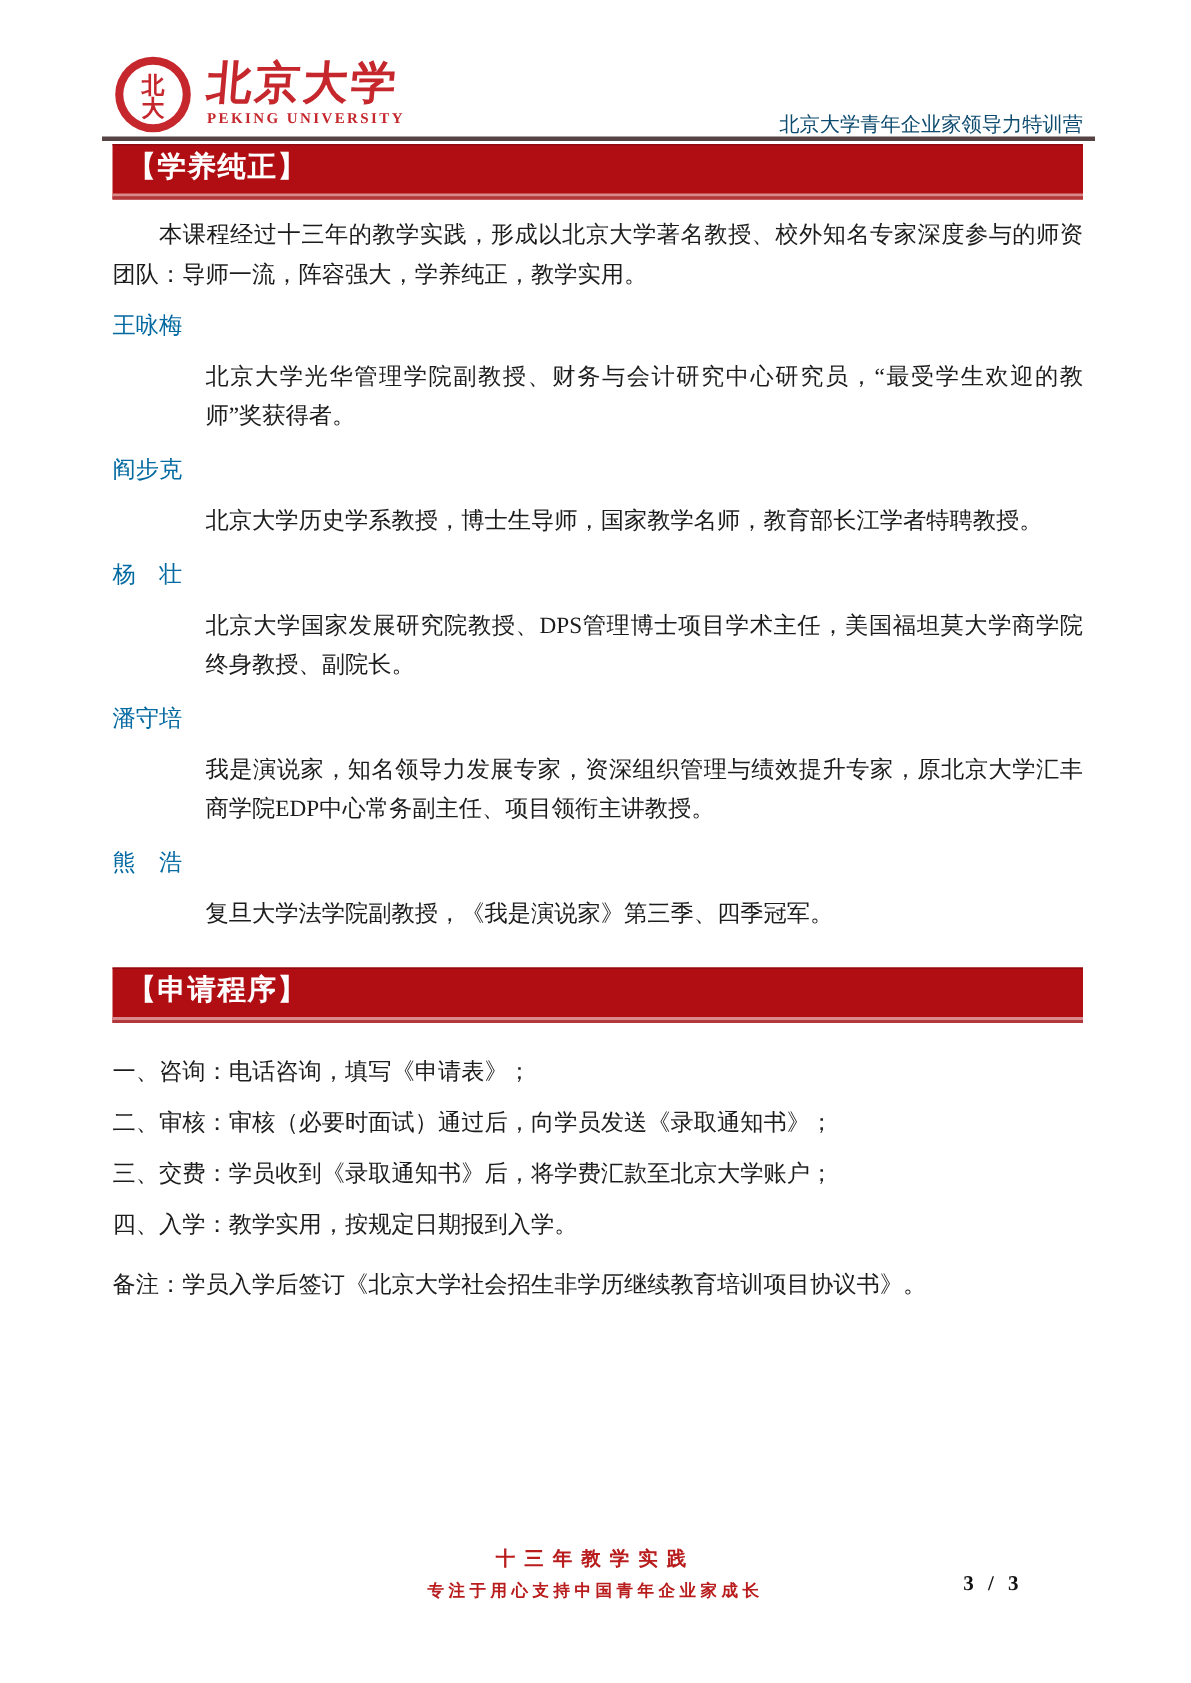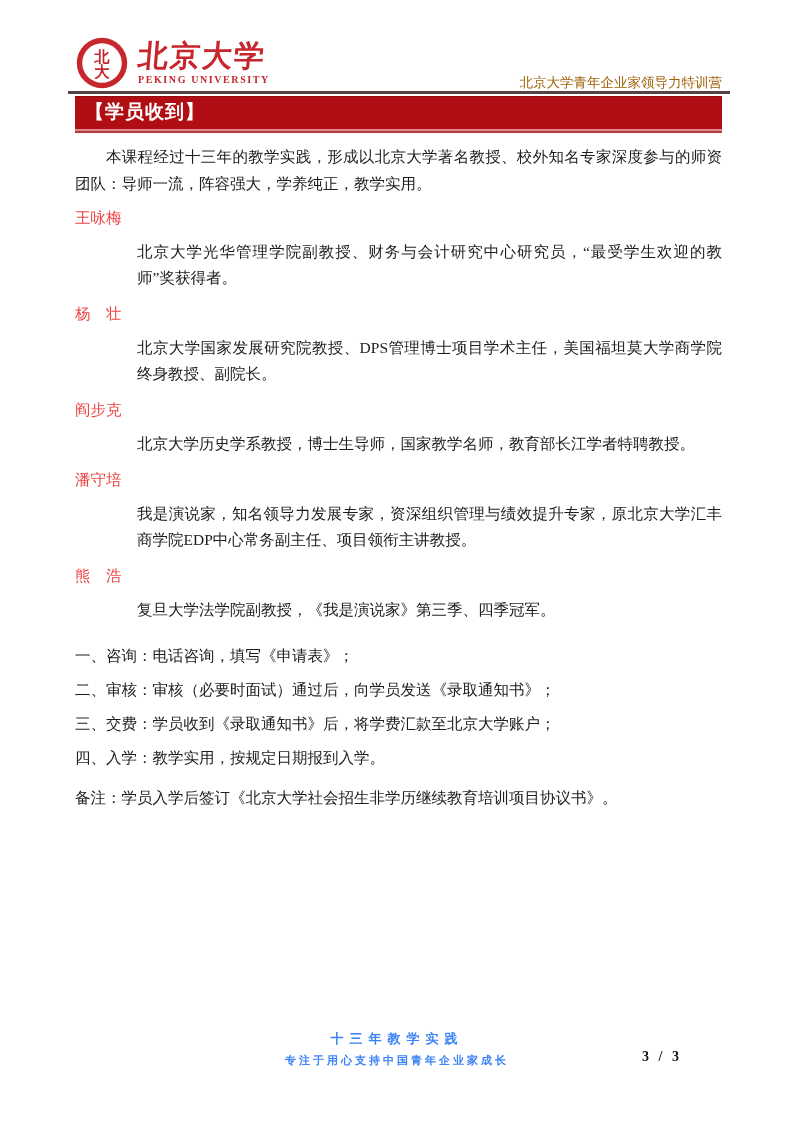--- a/index.html
+++ b/index.html
@@ -40,21 +40,21 @@
     font-weight: bold;
     letter-spacing: 1.6px;
     color: #c5272d;
     font-family: "Liberation Serif", serif;
   }
   .program-title {
     position: absolute;
     right: 2px;
     bottom: 0px;
     font-size: 13.5px;
-    color: #a16207;
+    color: #0c4a6e;
     font-family: "Liberation Serif", "DejaVu Serif", serif;
   }
   .header-rule {
     position: absolute;
     top: 91px;
     left: 68px;
     right: 64px;
     height: 3px;
     background: #564344;
   }
@@ -93,21 +93,21 @@
   .members { margin-top: 8px; }
   .member {
     display: flex;
     margin-bottom: 10px;
     font-size: 15.5px;
     line-height: 26px;
   }
   .mname {
     flex: 0 0 52px;
     margin-right: 10px;
-    color: #ef4444;
+    color: #0369a1;
     white-space: nowrap;
   }
   .mbio { flex: 1; text-align: justify; color: #1c1c1c; margin-top: 34px; }
 
   .steps { margin-top: 20px; }
   .step {
     font-size: 15.5px;
     line-height: 26px;
     margin-bottom: 8px;
     color: #1c1c1c;
@@ -119,21 +119,21 @@
     color: #1c1c1c;
   }
 
   
   .footer {
     position: absolute;
     left: 0;
     right: 0;
     top: 1030px;
     text-align: center;
-    color: #3b82f6;
+    color: #b91c1c;
     font-weight: bold;
     font-family: "DejaVu Serif", serif;
   }
   .footer-line1 { font-size: 13px; letter-spacing: 6px; }
   .footer-line2 { font-size: 11px; letter-spacing: 3px; margin-top: 5px; }
   .page-num {
     position: absolute;
     right: 112px;
     top: 1049px;
     font-size: 14px;
@@ -161,47 +161,48 @@
         <div class="logo-cn">北京大学</div>
         <div class="logo-en">PEKING UNIVERSITY</div>
       </div>
     </div>
     <div class="program-title">北京大学青年企业家领导力特训营</div>
   </div>
   <div class="header-rule"></div>
 
   <div class="content">
 
-    <div class="banner">【学员收到】</div>
+    <div class="banner">【学养纯正】</div>
 
     <div class="intro">本课程经过十三年的教学实践，形成以北京大学著名教授、校外知名专家深度参与的师资团队：导师一流，阵容强大，学养纯正，教学实用。</div>
 
     <div class="members">
       <div class="member">
         <span class="mname">王咏梅</span>
         <span class="mbio">北京大学光华管理学院副教授、财务与会计研究中心研究员，“最受学生欢迎的教师”奖获得者。</span>
       </div>
       <div class="member">
+        <span class="mname">阎步克</span>
+        <span class="mbio">北京大学历史学系教授，博士生导师，国家教学名师，教育部长江学者特聘教授。</span>
+      </div>
+      <div class="member">
         <span class="mname">杨　壮</span>
         <span class="mbio">北京大学国家发展研究院教授、DPS管理博士项目学术主任，美国福坦莫大学商学院终身教授、副院长。</span>
       </div>
       <div class="member">
-        <span class="mname">阎步克</span>
-        <span class="mbio">北京大学历史学系教授，博士生导师，国家教学名师，教育部长江学者特聘教授。</span>
-      </div>
-      <div class="member">
         <span class="mname">潘守培</span>
         <span class="mbio">我是演说家，知名领导力发展专家，资深组织管理与绩效提升专家，原北京大学汇丰商学院EDP中心常务副主任、项目领衔主讲教授。</span>
       </div>
       <div class="member">
         <span class="mname">熊　浩</span>
         <span class="mbio">复旦大学法学院副教授，《我是演说家》第三季、四季冠军。</span>
       </div>
     </div>
 
+    <div class="banner banner-apply">【申请程序】</div>
 
     <div class="steps">
       <div class="step">一、咨询：电话咨询，填写《申请表》；</div>
       <div class="step">二、审核：审核（必要时面试）通过后，向学员发送《录取通知书》；</div>
       <div class="step">三、交费：学员收到《录取通知书》后，将学费汇款至北京大学账户；</div>
       <div class="step">四、入学：教学实用，按规定日期报到入学。</div>
     </div>
 
     <div class="note">备注：学员入学后签订《北京大学社会招生非学历继续教育培训项目协议书》。</div>
 

